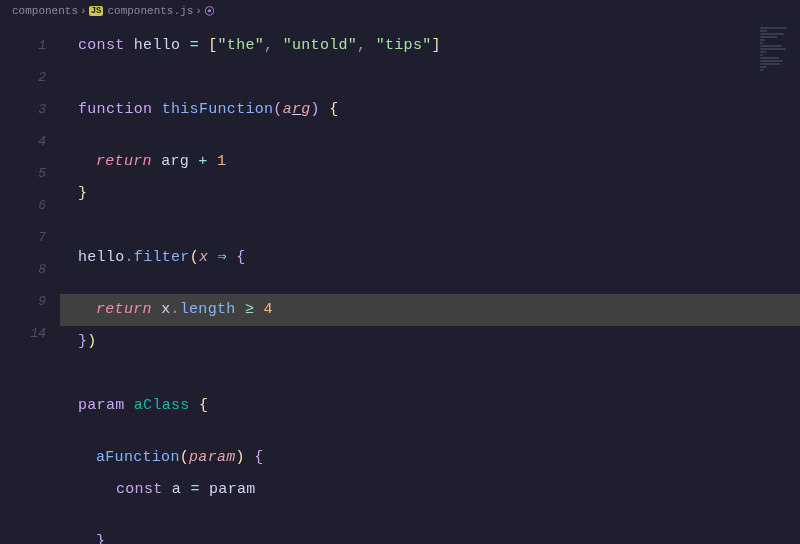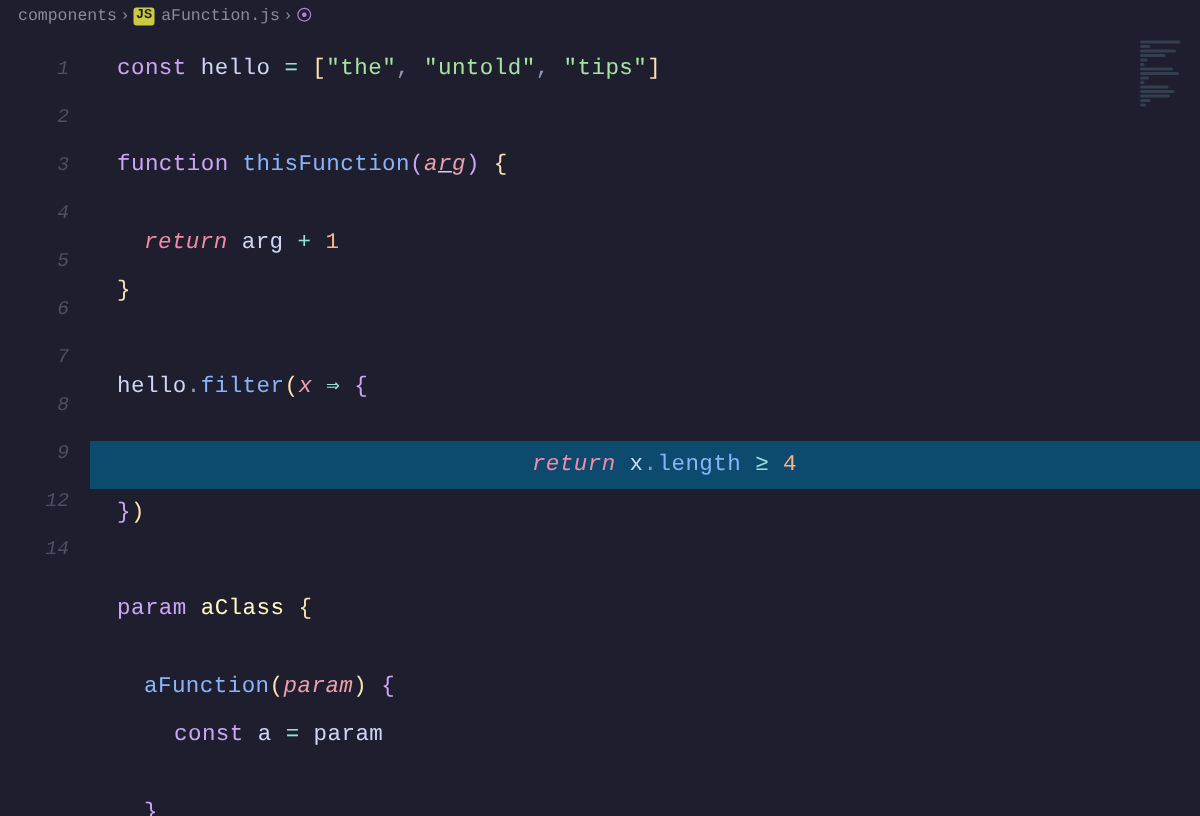--- a/index.html
+++ b/index.html
@@ -16,21 +16,21 @@
   .breadcrumbs {
     height: 22px;
     display: flex;
     align-items: center;
     font-size: 11px;
     color: #8a8a9a;
     padding: 0 12px;
     background: #1e1e2e;
     gap: 2px;
   }
-  .crumb { display:flex; gap:4px; }
+  .crumb { display:flex; align-items:center; gap:4px; }
   .js-badge {
     background:#cbcb41;
     color:#1e1e2e;
     font-weight:bold;
     font-size:9px;
     padding:0 2px;
     border-radius:2px;
   }
   .fn-icon { color:#b180d7; }
   .editor {
@@ -60,22 +60,21 @@
     letter-spacing: 0.3px;
   }
   .line {
     height: 32px;
     padding-left: 18px;
     padding-right: 10px;
     position: relative;
     white-space: pre;
   }
   .line.highlight {
-    background: #0c4a6e;
-    text-align: center;
+    background: #404040;
   }
   .ind1 { padding-left: 36px; margin-top: 20px; }
   .ind2 { padding-left: 56px; }
   .minimap {
     position:absolute;
     top:4px;
     right:6px;
     width:34px;
     opacity:0.25;
   }
@@ -89,54 +88,53 @@
 </head>
 <body>
 
 <div class="breadcrumbs">
   <span class="crumb">
     <span>components</span>
   </span>
   <span class="sep">›</span>
   <span class="crumb">
     <span class="js-badge">JS</span>
-    <span>aFunction.js</span>
+    <span>components.js</span>
   </span>
   <span class="sep">›</span>
   <span class="crumb">
     <span class="fn-icon">⦿</span>
   </span>
 </div>
 
 <div class="editor">
   <div class="gutter" id="gutter">
       <div>1</div>
       <div>2</div>
       <div>3</div>
       <div>4</div>
       <div>5</div>
       <div>6</div>
       <div>7</div>
       <div>8</div>
       <div>9</div>
-      <div>12</div>
       <div>14</div>
     </div>
   <div class="code" id="code">
       <div class="line"><span style="color: rgb(203, 166, 247);">const </span><span style="color: rgb(205, 214, 244);">hello </span><span style="color: rgb(148, 226, 213);">= </span><span style="color: rgb(249, 226, 175);">[</span><span style="color: rgb(166, 227, 161);">"the"</span><span style="color: rgb(147, 153, 178);">, </span><span style="color: rgb(166, 227, 161);">"untold"</span><span style="color: rgb(147, 153, 178);">, </span><span style="color: rgb(166, 227, 161);">"tips"</span><span style="color: rgb(249, 226, 175);">]</span></div>
       <div class="line"></div>
       <div class="line"><span style="color: rgb(203, 166, 247);">function </span><span style="color: rgb(137, 180, 250);">thisFunction</span><span style="color: rgb(203, 166, 247);">(</span><span style="color: rgb(235, 160, 172); font-style: italic;">a</span><span style="color: rgb(235, 160, 172); font-style: italic; text-decoration: underline rgb(205, 214, 244);">r</span><span style="color: rgb(235, 160, 172); font-style: italic;">g</span><span style="color: rgb(203, 166, 247);">) </span><span style="color: rgb(249, 226, 175);">{</span></div>
       <div class="line ind1"><span style="color: rgb(243, 139, 168); font-style: italic;">return </span><span style="color: rgb(205, 214, 244);">arg </span><span style="color: rgb(148, 226, 213);">+ </span><span style="color: rgb(250, 179, 135);">1</span></div>
       <div class="line"><span style="color: rgb(249, 226, 175);">}</span></div>
       <div class="line"></div>
       <div class="line"><span style="color: rgb(205, 214, 244);">hello</span><span style="color: rgb(147, 153, 178);">.</span><span style="color: rgb(137, 180, 250);">filter</span><span style="color: rgb(249, 226, 175);">(</span><span style="color: rgb(235, 160, 172); font-style: italic;">x </span><span style="color: rgb(148, 226, 213);">⇒ </span><span style="color: rgb(203, 166, 247);">{</span></div>
       <div class="line highlight ind1"><span style="color: rgb(243, 139, 168); font-style: italic;">return </span><span style="color: rgb(205, 214, 244);">x</span><span style="color: rgb(147, 153, 178);">.</span><span style="color: rgb(137, 180, 250);">length </span><span style="color: rgb(148, 226, 213);">≥ </span><span style="color: rgb(250, 179, 135);">4</span></div>
       <div class="line"><span style="color: rgb(203, 166, 247);">}</span><span style="color: rgb(249, 226, 175);">)</span></div>
       <div class="line"></div>
-      <div class="line"><span style="color: rgb(203, 166, 247);">param </span><span style="color: #fef9c3;">aClass </span><span style="color: rgb(249, 226, 175);">{</span></div>
+      <div class="line"><span style="color: rgb(203, 166, 247);">param </span><span style="color: #14b8a6;">aClass </span><span style="color: rgb(249, 226, 175);">{</span></div>
       <div class="line ind1"><span style="color: rgb(137, 180, 250);">aFunction</span><span style="color: rgb(249, 226, 175);">(</span><span style="color: rgb(235, 160, 172); font-style: italic;">param</span><span style="color: rgb(249, 226, 175);">) </span><span style="color: rgb(203, 166, 247);">{</span></div>
       <div class="line ind2"><span style="color: rgb(203, 166, 247);">const </span><span style="color: rgb(205, 214, 244);">a </span><span style="color: rgb(148, 226, 213);">= </span><span style="color: rgb(205, 214, 244);">param</span></div>
       <div class="line ind1"><span style="color: rgb(203, 166, 247);">}</span></div>
       <div class="line"><span style="color: rgb(249, 226, 175);">}</span></div>
     </div>
   <div class="minimap">
     <div class="mrow" style="width:80%"></div>
     <div class="mrow" style="width:20%"></div>
     <div class="mrow" style="width:70%"></div>
     <div class="mrow" style="width:50%"></div>

